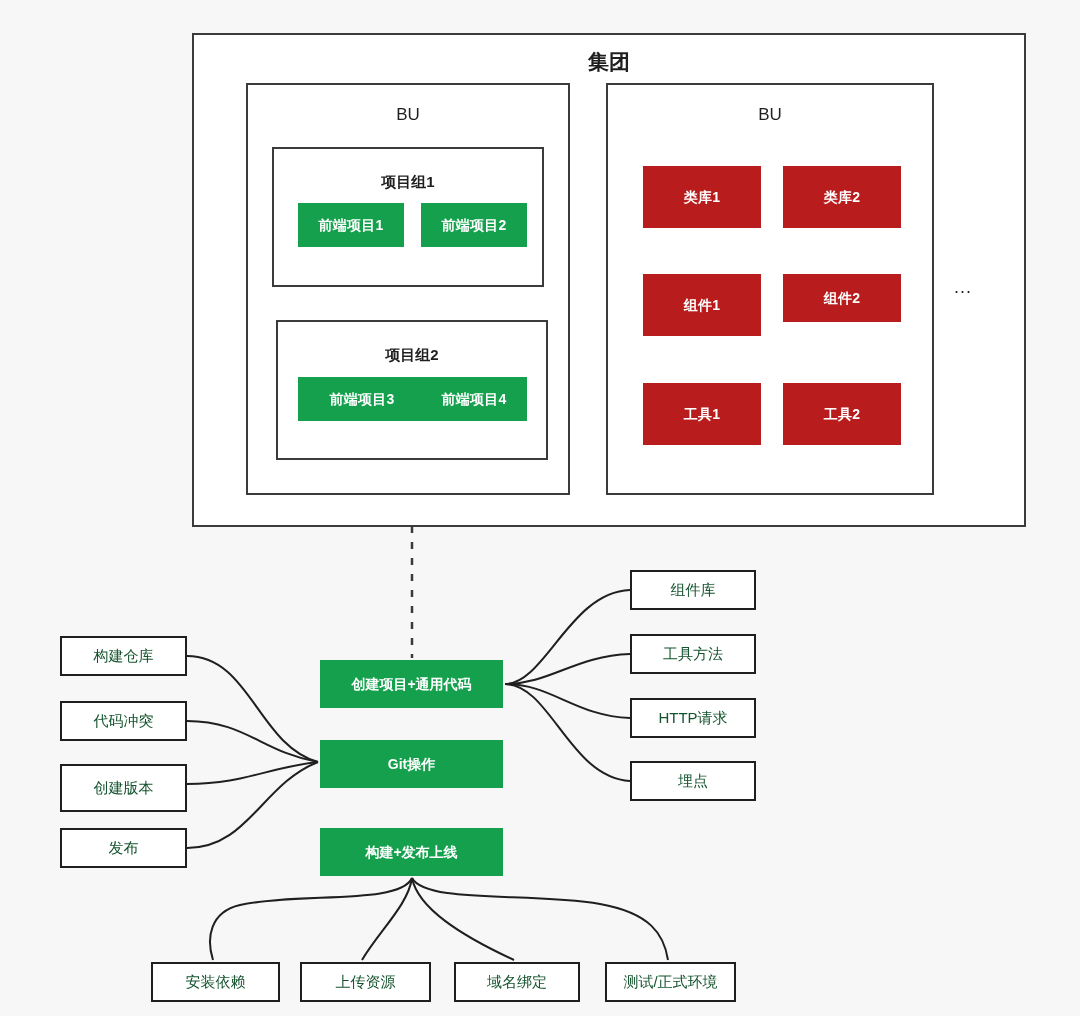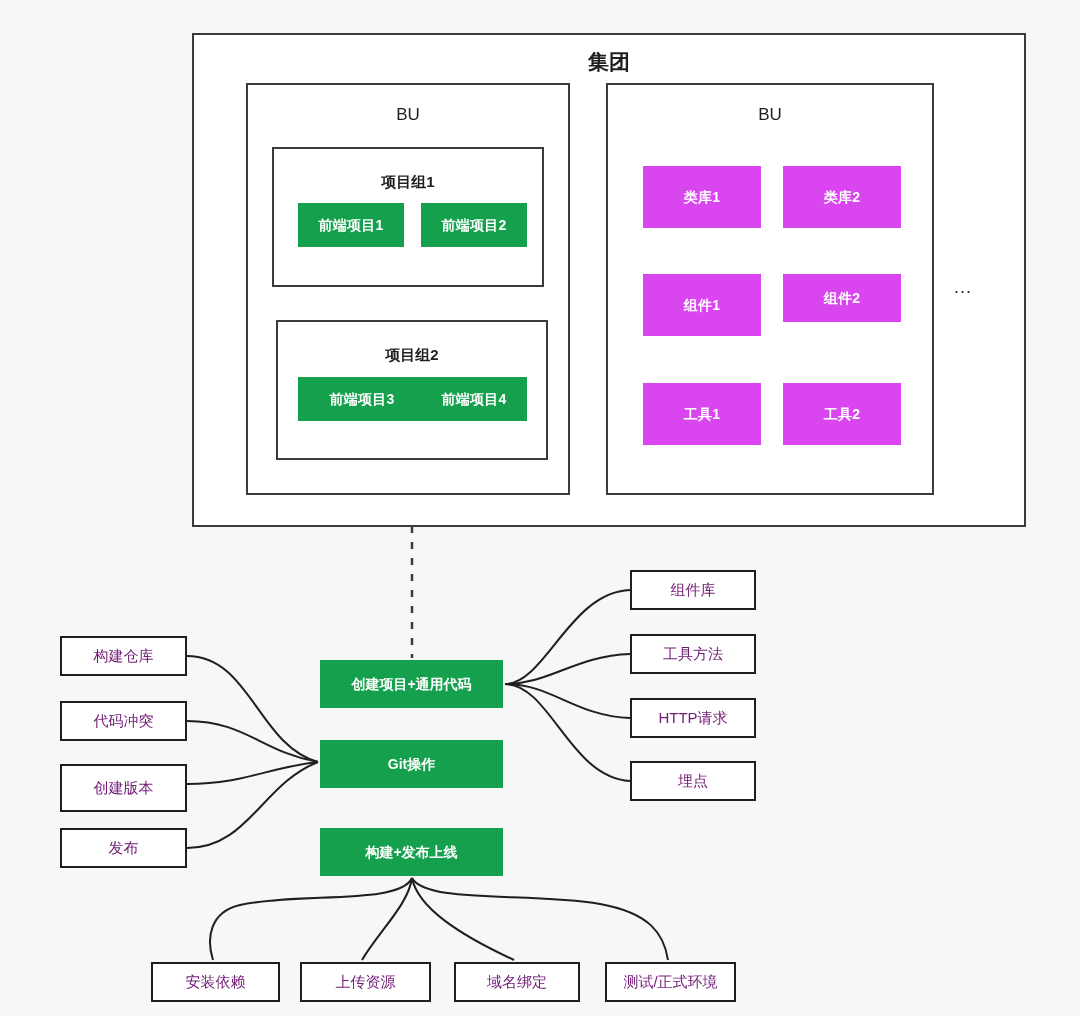--- a/index.html
+++ b/index.html
@@ -66,21 +66,21 @@
   #pg2-title        { top: 24px; font-size: 15px; font-weight: 700; }
 
   
   .chip {
     color: #ffffff;
     font-size: 14px;
     font-weight: 700;
     letter-spacing: 0.2px;
   }
   .chip.green { background: #14a04c; }
-  .chip.red   { background: #d946ef; }
+  .chip.red   { background: #b91c1c; }
 
   
   #proj1 { left: 298px; top: 203px; width: 106px; height: 44px; }
   #proj2 { left: 421px; top: 203px; width: 106px; height: 44px; }
   #proj3 { left: 298px; top: 377px; width: 128px; height: 44px; }
   #proj4 { left: 421px; top: 377px; width: 106px; height: 44px; }
 
   
   #lib1  { left: 643px; top: 166px; width: 118px; height: 62px; }
   #lib2  { left: 783px; top: 166px; width: 118px; height: 62px; }
@@ -102,21 +102,21 @@
     font-weight: 700;
   }
   #trunk-create  { left: 320px; top: 660px; width: 183px; height: 48px; }
   #trunk-git     { left: 320px; top: 740px; width: 183px; height: 48px; }
   #trunk-deploy  { left: 320px; top: 828px; width: 183px; height: 48px; }
 
   
   .leaf {
     border: 2px solid #1f1f1f;
     background: #ffffff;
-    color: #701a75;
+    color: #14532d;
     font-size: 15px;
     font-weight: 400;
   }
 
   
   #leaf-repo     { left: 60px; top: 636px; width: 127px; height: 40px; }
   #leaf-conflict { left: 60px; top: 701px; width: 127px; height: 40px; }
   #leaf-version  { left: 60px; top: 764px; width: 127px; height: 48px; }
   #leaf-release  { left: 60px; top: 828px; width: 127px; height: 40px; }
 

